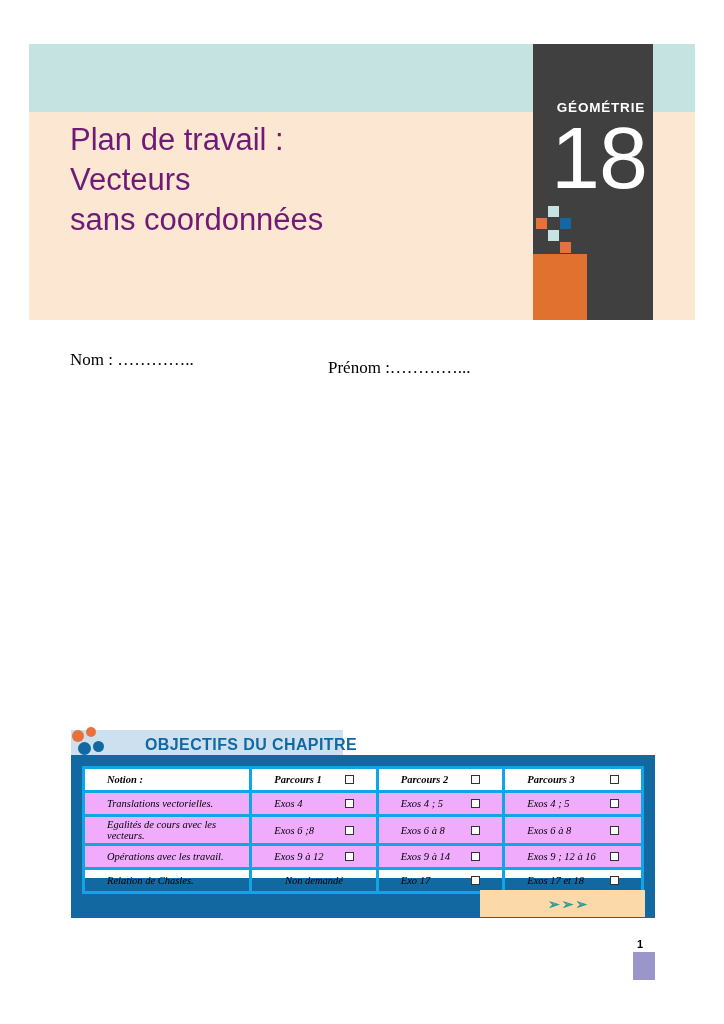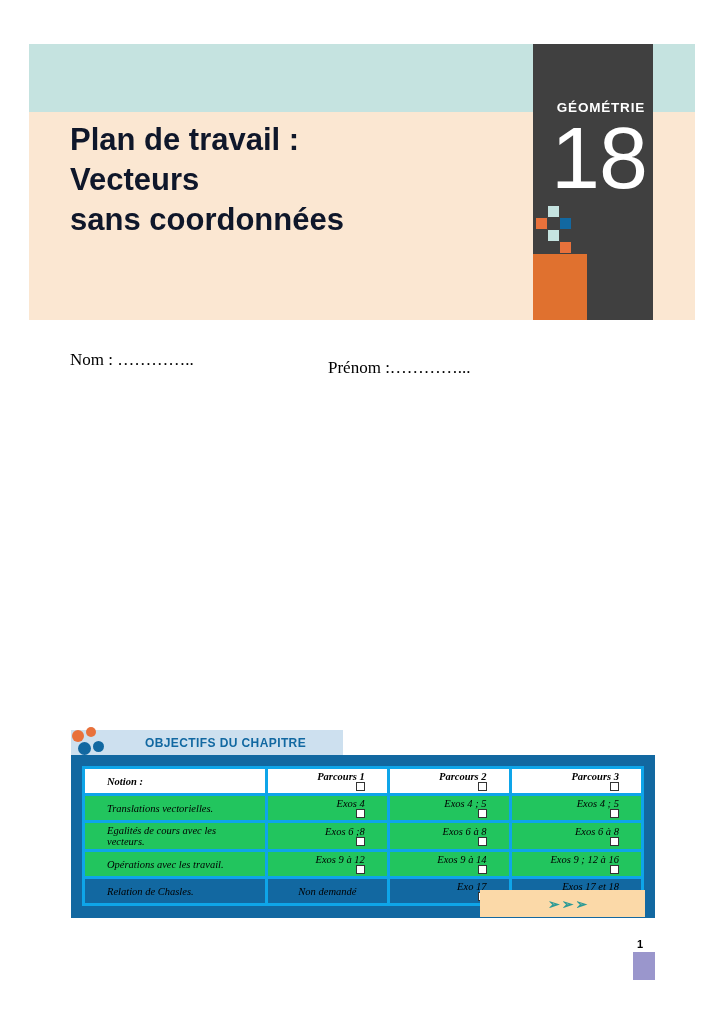--- a/index.html
+++ b/index.html
@@ -35,23 +35,23 @@
     top: 112px;
     width: 666px;
     height: 208px;
     background: #fbe7d2;
   }
   .title-block {
     position: absolute;
     left: 70px;
     top: 120px;
     width: 440px;
-    color: #0f172a;
-    font-family: "Liberation Sans", sans-serif;
-    font-weight: bold;
+    color: #701a75;
+    font-family: "Liberation Sans", sans-serif;
+    font-weight: normal;
     font-size: 31px;
     line-height: 40px;
     letter-spacing: 0px;
   }
   .title-line { display: block; white-space: pre; }
 
   
   .chapter-box {
     position: absolute;
     left: 533px;
@@ -121,21 +121,21 @@
     width: 272px;
     height: 25px;
     background: #cde0ef;
   }
   .obj-tab-text {
     position: absolute;
     left: 145px;
     top: 736px;
     font-family: "Liberation Sans", sans-serif;
     font-weight: bold;
-    font-size: 12px;
+    font-size: 16px;
     color: #1268a1;
     letter-spacing: 0.4px;
   }
   
   .bub { position: absolute; border-radius: 50%; }
   .bub1 { left: 72px; top: 730px; width: 12px; height: 12px; background: #e8713b; }
   .bub2 { left: 86px; top: 727px; width: 10px; height: 10px; background: #e8713b; }
   .bub3 { left: 78px; top: 742px; width: 13px; height: 13px; background: #1268a1; }
   .bub4 { left: 93px; top: 741px; width: 11px; height: 11px; background: #1268a1; }
 
@@ -186,37 +186,36 @@
     color: #000000;
   }
   table.obj-table td {
     border: 3px solid #0ea5e9;
     padding: 2px 22px;
     height: 17px;
     vertical-align: middle;
     font-style: italic;
   }
   .th-row td { font-weight: bold; }
-  .row-alt { background: #22c55e; }
+  .row-alt { background: #f0abfc; }
   .col-notion { width: 238px; }
   .col-p { width: 106px; }
   .cb {
     display: inline-block;
     width: 7px;
     height: 7px;
     border: 1px solid #333333;
     background: #ffffff;
     margin-left: 6px;
     vertical-align: middle;
   }
   .cell-flex {
     display: flex;
     justify-content: space-between;
-    align-items: flex-end;
-    flex-direction: column;
+    align-items: center;
   }
   .cell-flex .txt { white-space: nowrap; }
 
   
   .page-num {
     position: absolute;
     left: 637px;
     top: 938px;
     font-family: "Liberation Sans", sans-serif;
     font-size: 11px;

